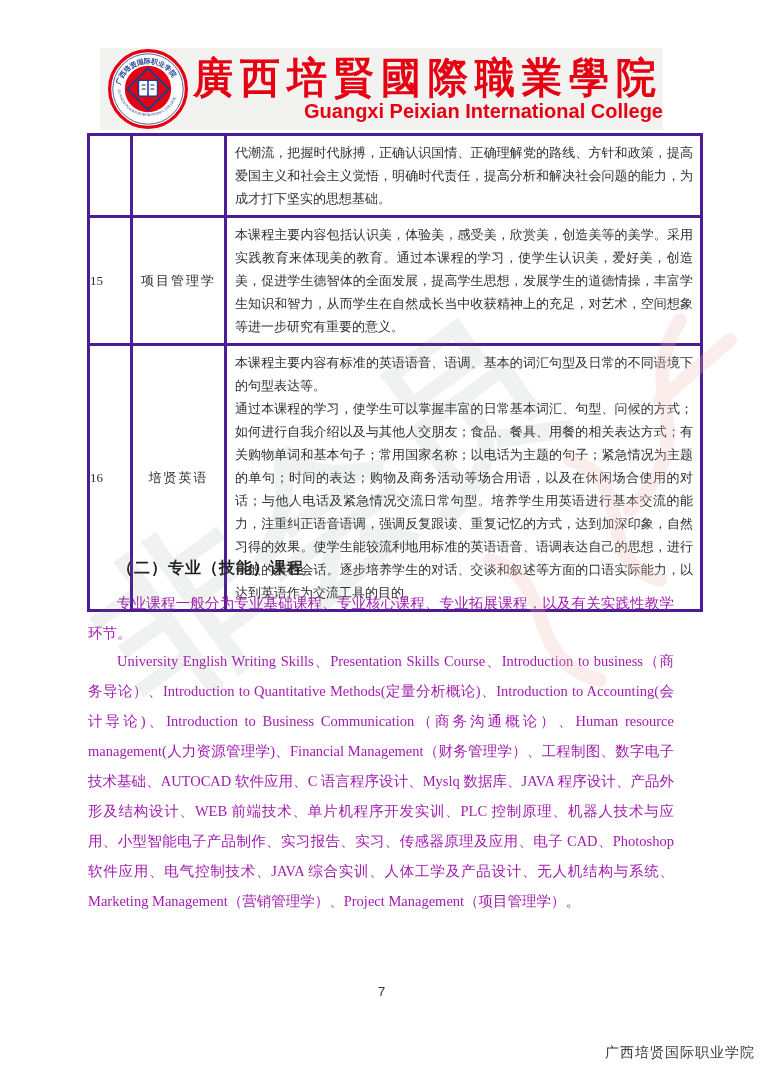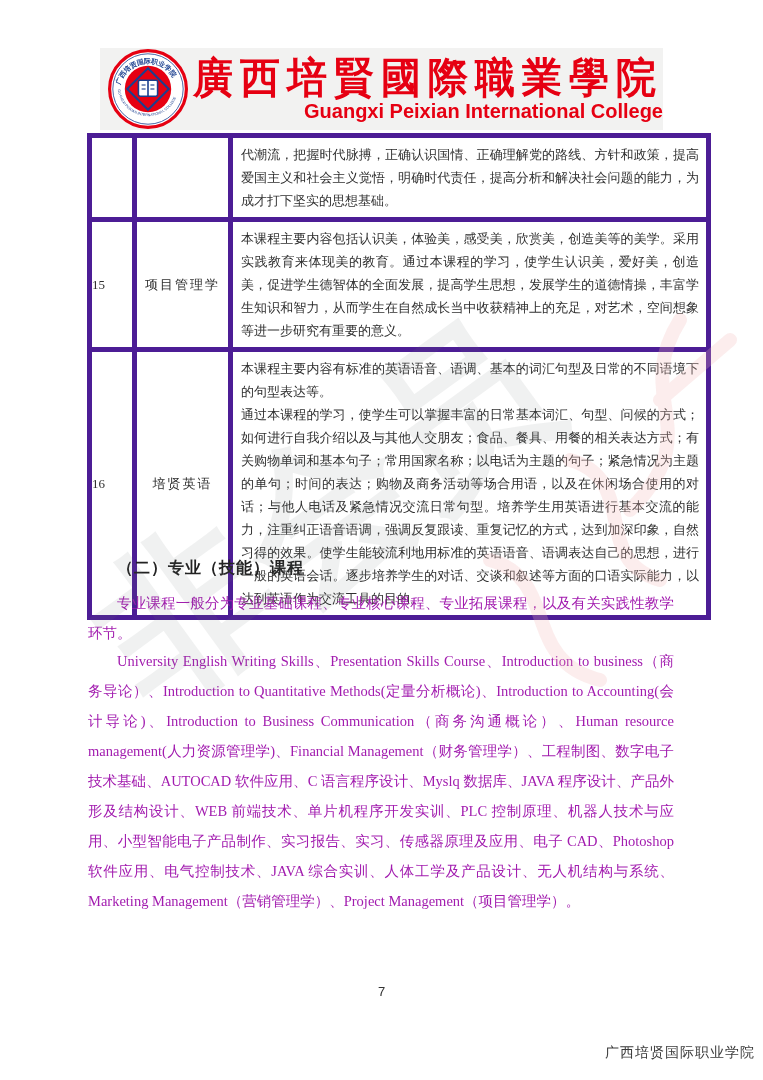--- a/index.html
+++ b/index.html
@@ -30,21 +30,21 @@
     font-size:20px;font-weight:bold;color:#e60012;
     margin-top:3px;white-space:nowrap;
     font-family:"Liberation Sans","DejaVu Sans",sans-serif;
   }
   
   .course-table{
     position:absolute;left:87px;top:133px;width:589px;
     border-collapse:collapse;table-layout:fixed;
   }
   .course-table td{
-    border:5px solid #4c1d95;
+    border:3px solid #4c1d95;
     font-size:13px;line-height:23px;
     vertical-align:middle;
     padding:0;
   }
   .col-no{width:40px;text-align:left;}
   .col-name{width:91px;text-align:center;letter-spacing:2px;}
   .col-desc{width:458px;text-align:justify;padding:5px 7px 5px 8px !important;}
   .row-cont td{height:65px;}
   .row-15 td{height:98px;}
   .row-16 td{height:231px;}

